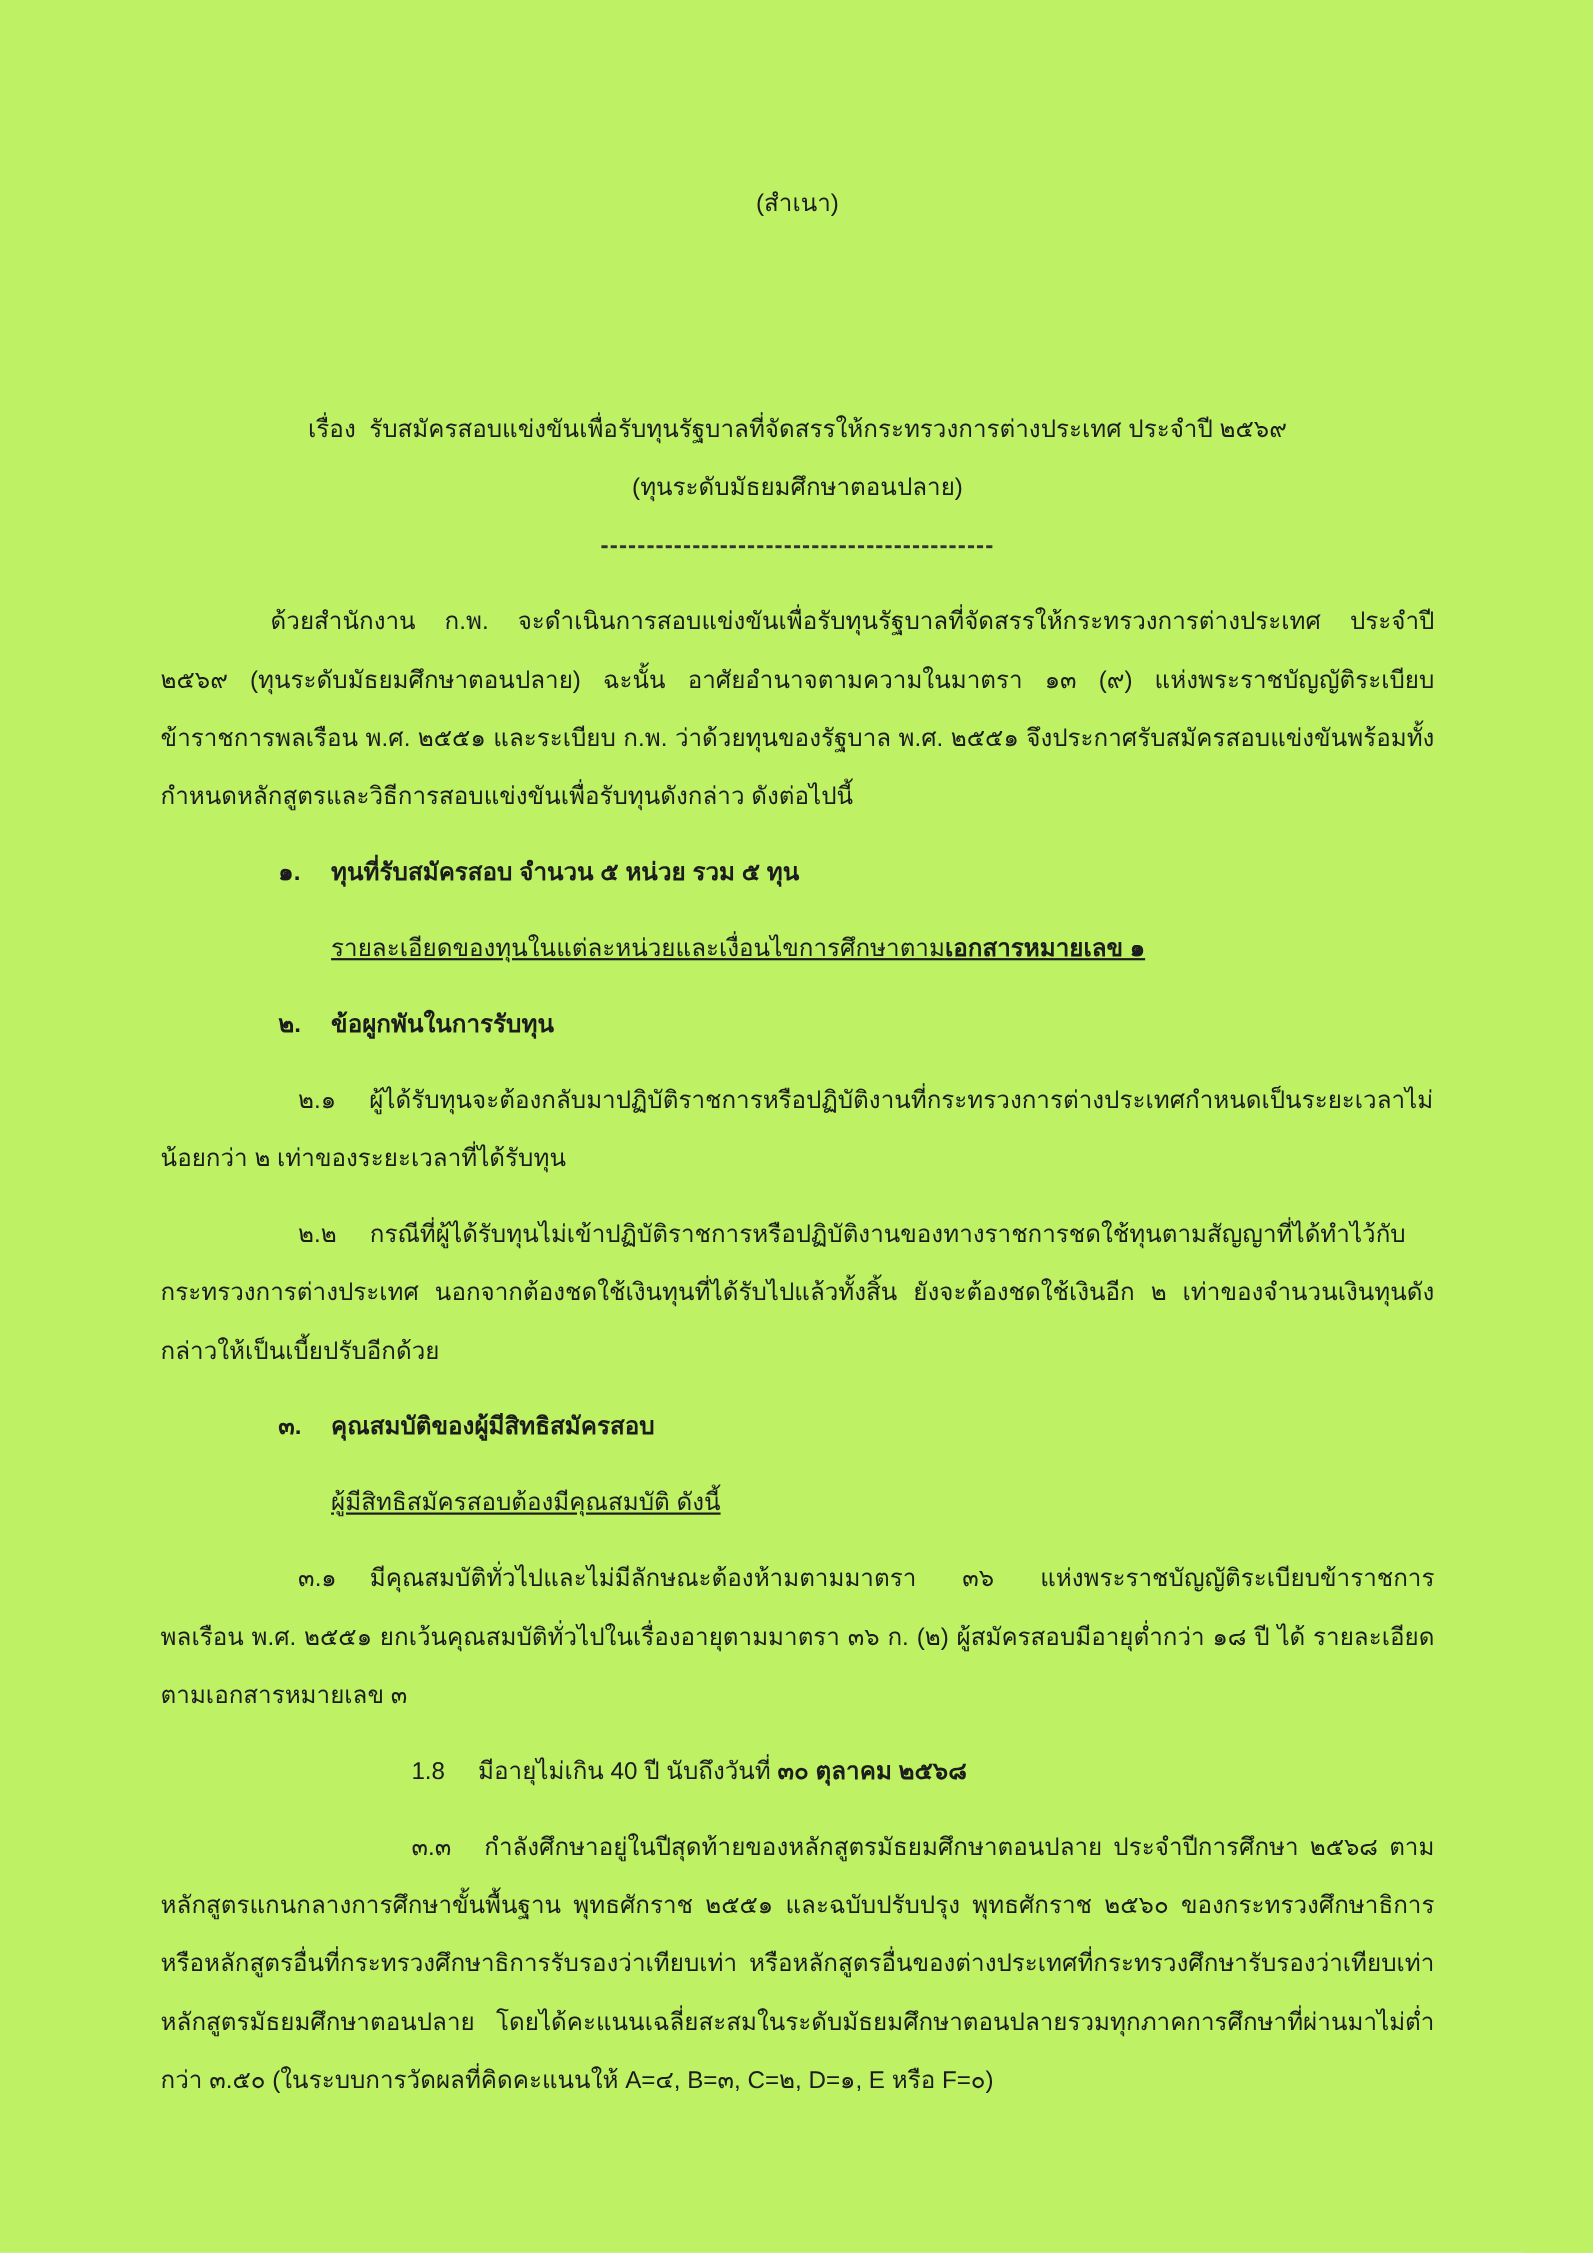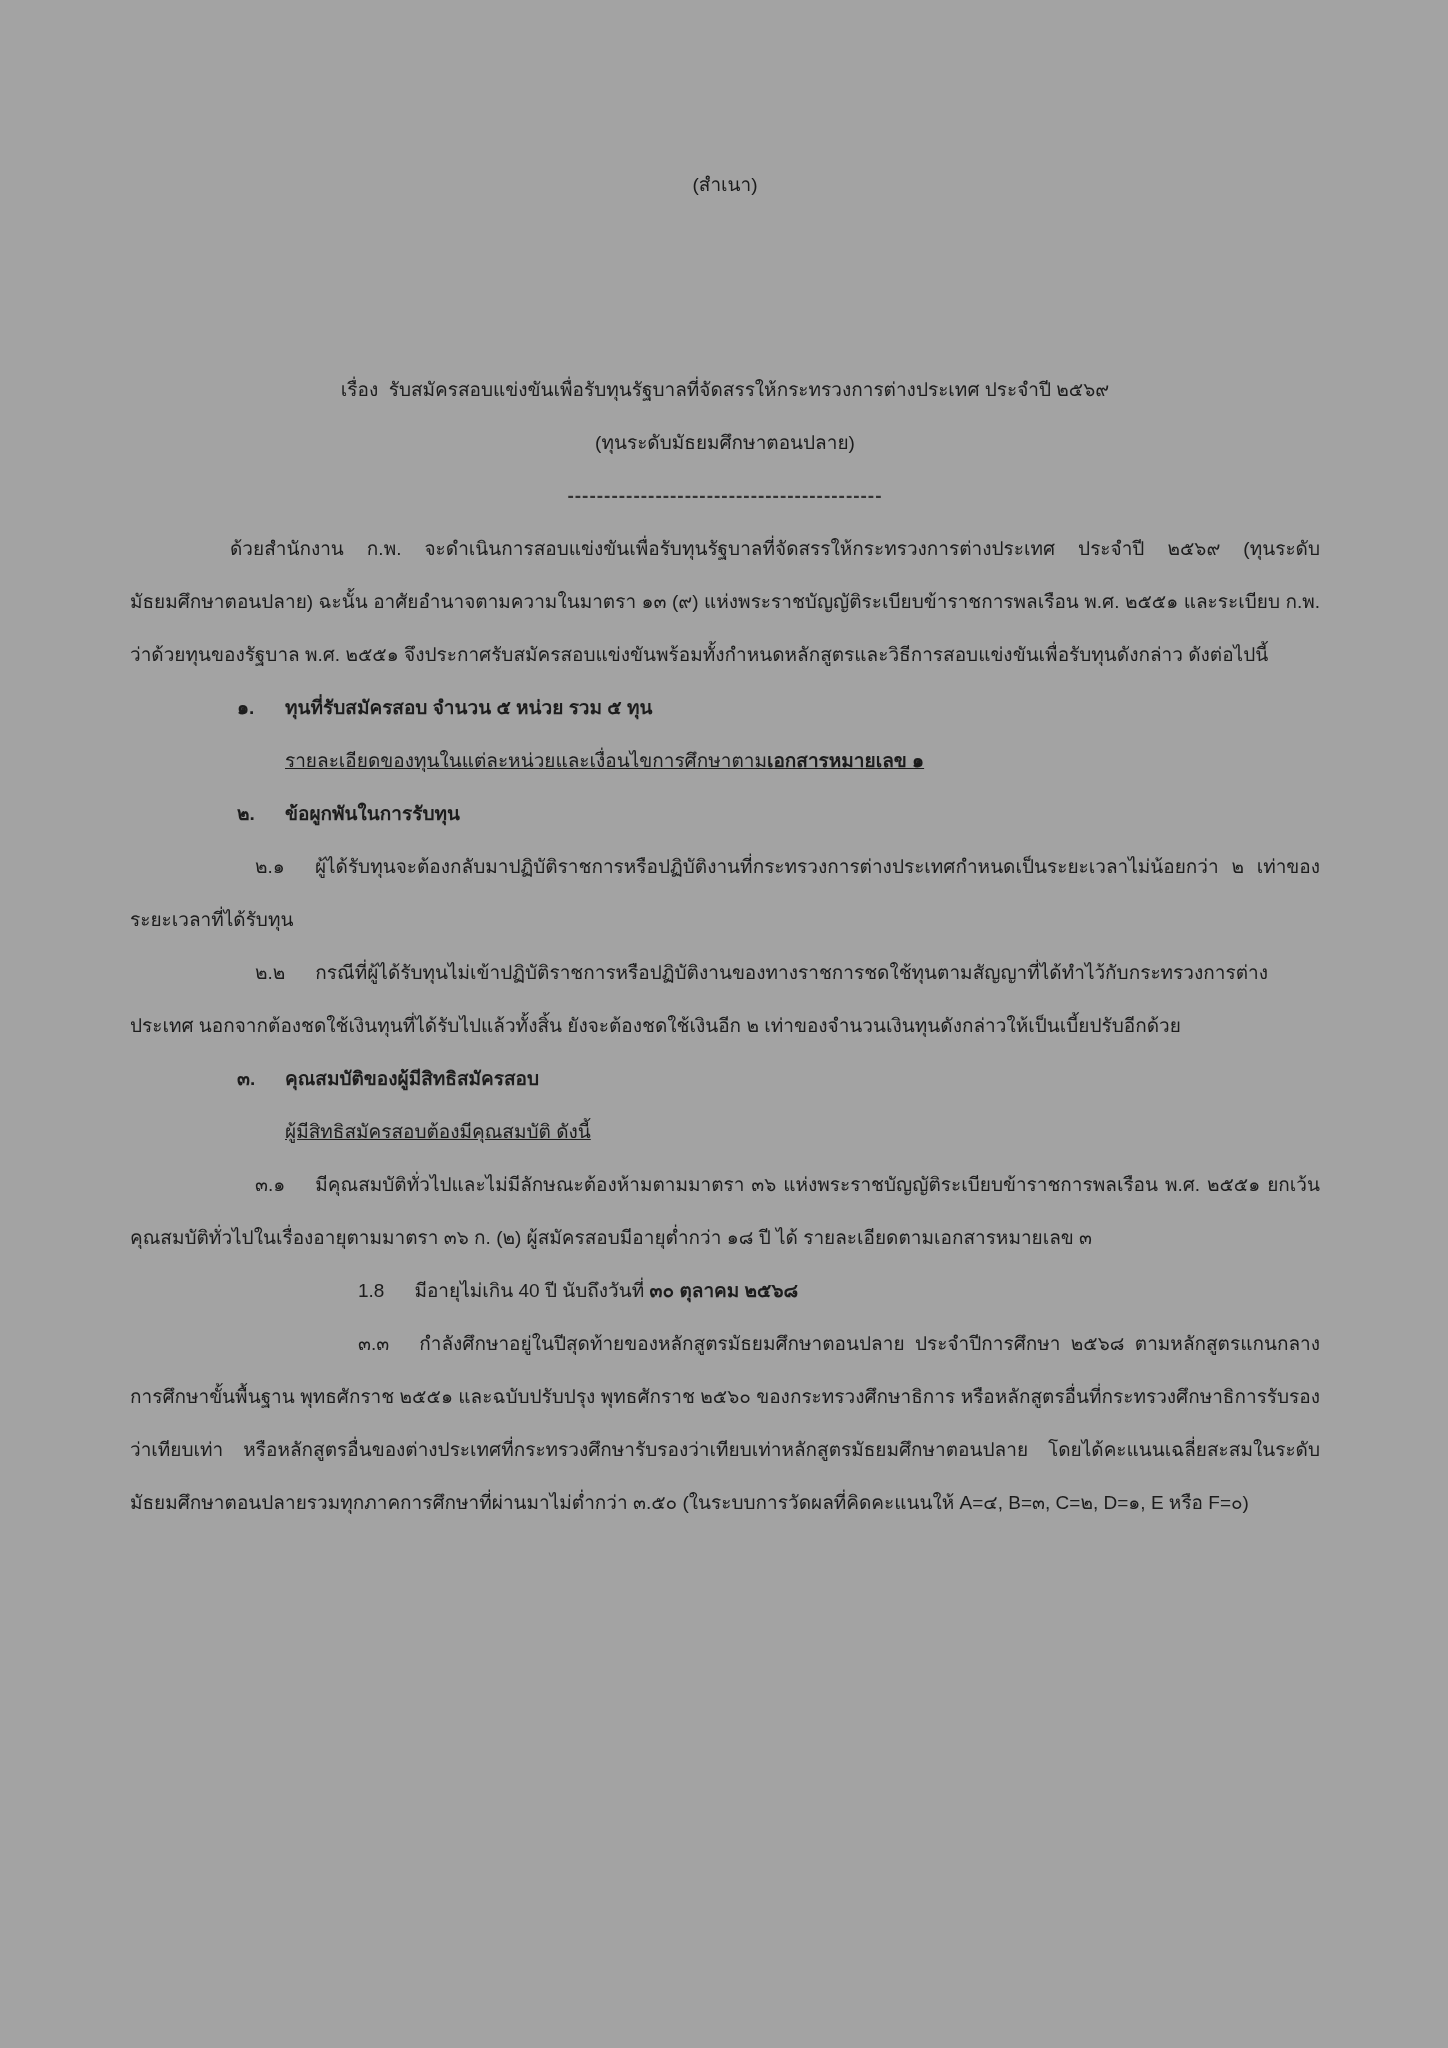--- a/index.html
+++ b/index.html
@@ -1,43 +1,43 @@
 <!DOCTYPE html>
 <html lang="th"><head>
 <meta charset="utf-8">
 <style>
   html, body { margin: 0; padding: 0; background: #e8e8e8; }
   .page {
     position: relative;
     width: 1448px;
     height: 2048px;
     margin: 0 auto;
-    background: #a3a3a3;
+    background: #bef264;
     color: #1c1c1c;
     font-family: "Liberation Sans", "DejaVu Sans", sans-serif;
-    font-size: 19px;
+    font-size: 22px;
     line-height: 53px;
     box-sizing: border-box;
     padding: 158px 128px 0 130px;
     overflow: hidden;
   }
   .copy-label {
     text-align: center;
     margin-bottom: 152px;
   }
   .title-block { text-align: center; }
   .title-line { white-space: pre-wrap; }
   .divider {
     text-align: center;
     letter-spacing: 1px;
     font-weight: bold;
     color: #333333;
   }
   p.para {
-    margin: 0;
+    margin: 16px;
     text-align: justify;
   }
   .intro { text-indent: 100px; margin-top: 26px; }
   .sec-head {
     font-weight: bold;
     padding-left: 107px;
     margin-top: 6px;
     text-align: left;
   }
   .sec-no { display: inline-block; min-width: 48px; }

